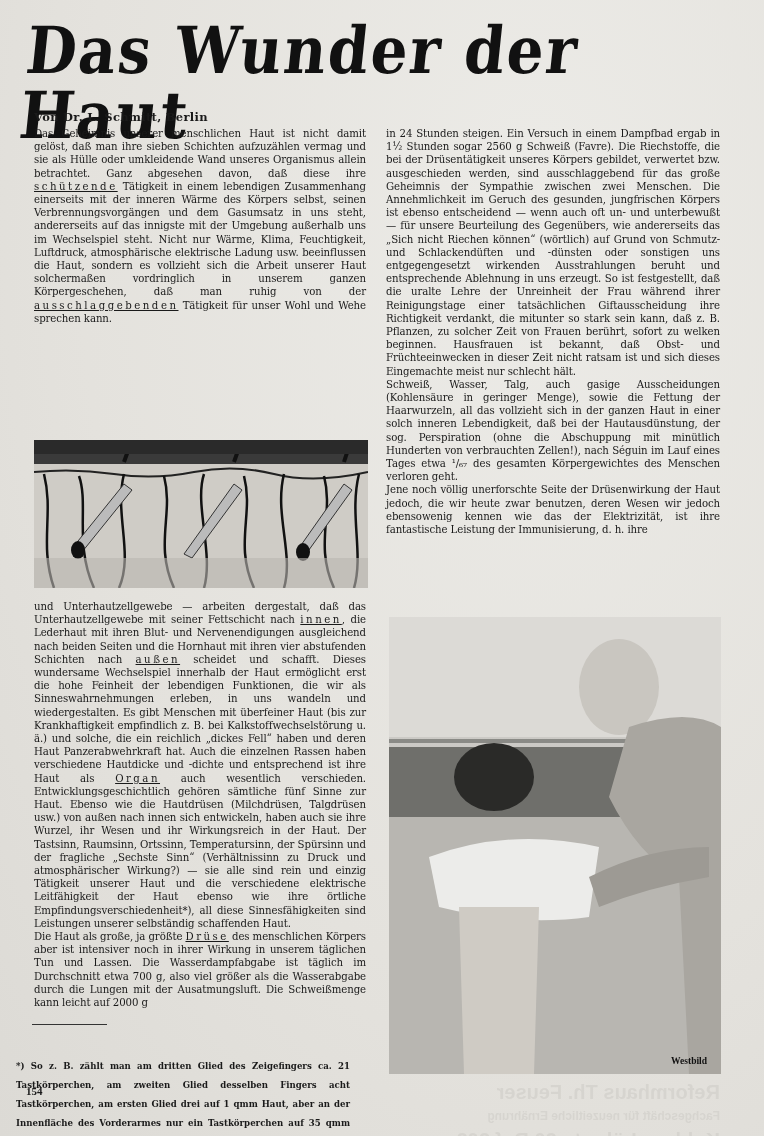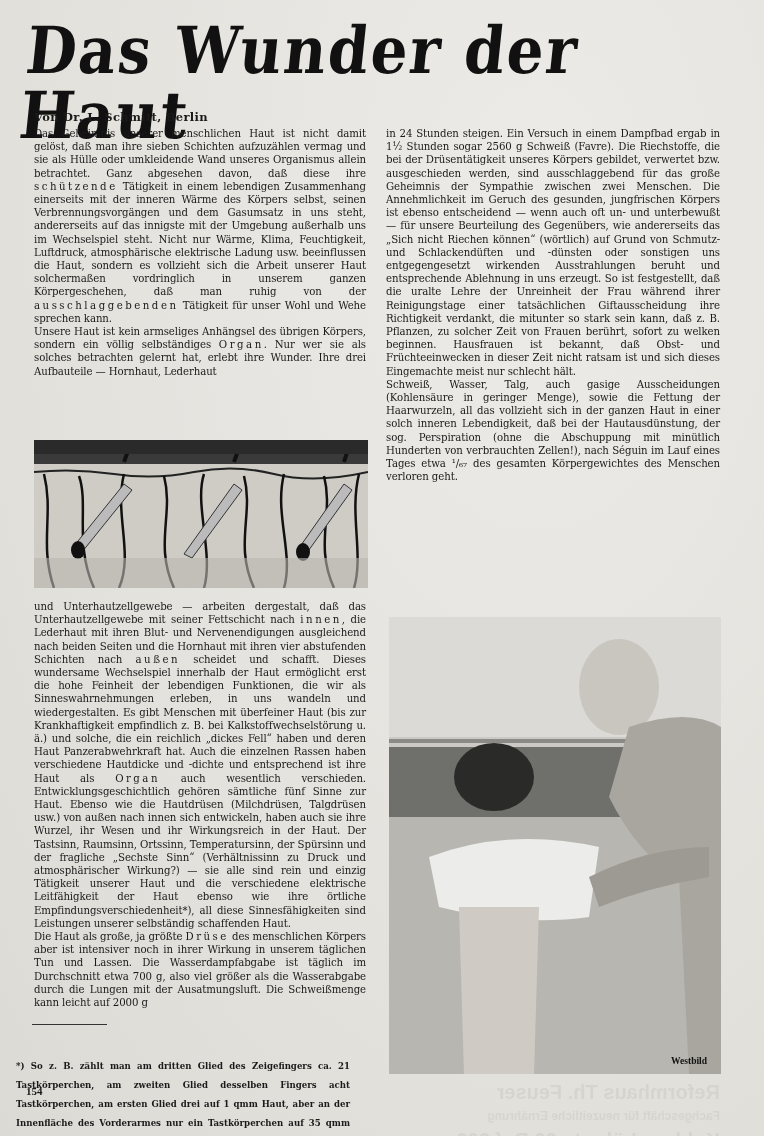--- a/index.html
+++ b/index.html
@@ -23,21 +23,21 @@
     font-size: 11.5px; font-weight: bold; letter-spacing: 0.3px; text-align: center;
   }
   .col {
     position: absolute;
     font-family: "DejaVu Serif", serif;
     font-size: 10.2px; line-height: 13.2px;
     text-align: justify;
     letter-spacing: -0.1px;
   }
   .col p { margin: 0; text-indent: 0; }
-  .col .sp { letter-spacing: 2.5px; }
+  .col .sp { letter-spacing: 2.5px; text-decoration: underline; }
   #col-left-top { left: 34px; top: 127px; width: 332px; }
   #col-right-top { left: 386px; top: 127px; width: 334px; }
   #col-left-bottom { left: 34px; top: 600px; width: 332px; }
   .illustration {
     position: absolute; left: 34px; top: 440px; width: 334px; height: 148px;
     background: #cfccc6; border-top: 14px solid #2a2a2a; box-sizing: border-box;
     overflow: hidden;
   }
   .illustration svg { display: block; }
   .photo {
@@ -65,21 +65,20 @@
   }
 </style>
 </head>
 <body>
 
 <div class="title">Das Wunder der Haut</div>
 <div class="byline">Von Dr. L. Schmitt, Berlin</div>
 
 <div class="col" id="col-left-top">
     <p>Das Geheimnis unserer menschlichen Haut ist nicht damit gelöst, daß man ihre sieben Schichten aufzuzählen vermag und sie als Hülle oder umkleidende Wand unseres Organismus allein betrachtet. Ganz abgesehen davon, daß diese ihre <span class="sp">schützende</span> Tätigkeit in einem lebendigen Zusammenhang einerseits mit der inneren Wärme des Körpers selbst, seinen Verbrennungsvorgängen und dem Gasumsatz in uns steht, andererseits auf das innigste mit der Umgebung außerhalb uns im Wechselspiel steht. Nicht nur Wärme, Klima, Feuchtigkeit, Luftdruck, atmosphärische elektrische Ladung usw. beeinflussen die Haut, sondern es vollzieht sich die Arbeit unserer Haut solchermaßen vordringlich in unserem ganzen Körpergeschehen, daß man ruhig von der <span class="sp">ausschlaggebenden</span> Tätigkeit für unser Wohl und Wehe sprechen kann.</p>
-    <p>Unsere Haut ist kein armseliges Anhängsel des übrigen Körpers, sondern ein völlig selbständiges <span class="sp">Organ</span>. Nur wer sie als solches betrachten gelernt hat, erlebt ihre Wunder. Ihre drei Aufbauteile — Hornhaut, Lederhaut</p>
   </div>
 
 <div class="illustration">
   <svg width="334" height="134" viewBox="0 0 334 134">
     <rect x="0" y="0" width="334" height="10" fill="#3a3a3a"></rect>
     <path d="M0 18 Q40 14 80 20 T160 18 T240 20 T334 18" stroke="#222" stroke-width="2" fill="none"></path>
     <g stroke="#111" stroke-width="2.5" fill="none">
       <path d="M10 20 C20 60 5 90 20 134"></path>
       <path d="M45 22 C55 50 40 90 60 134"></path>
       <path d="M90 20 C80 60 100 100 85 134"></path>
@@ -104,20 +103,21 @@
   <svg style="position:absolute;left:0;top:-70px" width="334" height="80">
     <line x1="90" y1="78" x2="118" y2="0" stroke="#111" stroke-width="4"></line>
     <line x1="200" y1="78" x2="226" y2="4" stroke="#111" stroke-width="4"></line>
     <line x1="310" y1="78" x2="332" y2="10" stroke="#111" stroke-width="4"></line>
   </svg>
 </div>
 
 <div class="col" id="col-right-top">
     <p>in 24 Stunden steigen. Ein Versuch in einem Dampfbad ergab in 1½ Stunden sogar 2560 g Schweiß (Favre). Die Riechstoffe, die bei der Drüsentätigkeit unseres Körpers gebildet, verwertet bzw. ausgeschieden werden, sind ausschlaggebend für das große Geheimnis der Sympathie zwischen zwei Menschen. Die Annehmlichkeit im Geruch des gesunden, jungfrischen Körpers ist ebenso entscheidend — wenn auch oft un- und unterbewußt — für unsere Beurteilung des Gegenübers, wie andererseits das „Sich nicht Riechen können“ (wörtlich) auf Grund von Schmutz- und Schlackendüften und -dünsten oder sonstigen uns entgegengesetzt wirkenden Ausstrahlungen beruht und entsprechende Ablehnung in uns erzeugt. So ist festgestellt, daß die uralte Lehre der Unreinheit der Frau während ihrer Reinigungstage einer tatsächlichen Giftausscheidung ihre Richtigkeit verdankt, die mitunter so stark sein kann, daß z. B. Pflanzen, zu solcher Zeit von Frauen berührt, sofort zu welken beginnen. Hausfrauen ist bekannt, daß Obst- und Früchteeinwecken in dieser Zeit nicht ratsam ist und sich dieses Eingemachte meist nur schlecht hält.</p>
     <p>Schweiß, Wasser, Talg, auch gasige Ausscheidungen (Kohlensäure in geringer Menge), sowie die Fettung der Haarwurzeln, all das vollzieht sich in der ganzen Haut in einer solch inneren Lebendigkeit, daß bei der Hautausdünstung, der sog. Perspiration (ohne die Abschuppung mit minütlich Hunderten von verbrauchten Zellen!), nach Séguin im Lauf eines Tages etwa ¹/₆₇ des gesamten Körpergewichtes des Menschen verloren geht.</p>
+    <p>Jene noch völlig unerforschte Seite der Drüsenwirkung der Haut jedoch, die wir heute zwar benutzen, deren Wesen wir jedoch ebensowenig kennen wie das der Elektrizität, ist ihre fantastische Leistung der Immunisierung, d. h. ihre</p>
   </div>
 
 <div class="col" id="col-left-bottom">
     <p>und Unterhautzellgewebe — arbeiten dergestalt, daß das Unterhautzellgewebe mit seiner Fettschicht nach <span class="sp">innen</span>, die Lederhaut mit ihren Blut- und Nervenendigungen ausgleichend nach beiden Seiten und die Hornhaut mit ihren vier abstufenden Schichten nach <span class="sp">außen</span> scheidet und schafft. Dieses wundersame Wechselspiel innerhalb der Haut ermöglicht erst die hohe Feinheit der lebendigen Funktionen, die wir als Sinneswahrnehmungen erleben, in uns wandeln und wiedergestalten. Es gibt Menschen mit überfeiner Haut (bis zur Krankhaftigkeit empfindlich z. B. bei Kalkstoffwechselstörung u. ä.) und solche, die ein reichlich „dickes Fell“ haben und deren Haut Panzerabwehrkraft hat. Auch die einzelnen Rassen haben verschiedene Hautdicke und -dichte und entsprechend ist ihre Haut als <span class="sp">Organ</span> auch wesentlich verschieden. Entwicklungsgeschichtlich gehören sämtliche fünf Sinne zur Haut. Ebenso wie die Hautdrüsen (Milchdrüsen, Talgdrüsen usw.) von außen nach innen sich entwickeln, haben auch sie ihre Wurzel, ihr Wesen und ihr Wirkungsreich in der Haut. Der Tastsinn, Raumsinn, Ortssinn, Temperatursinn, der Spürsinn und der fragliche „Sechste Sinn“ (Verhältnissinn zu Druck und atmosphärischer Wirkung?) — sie alle sind rein und einzig Tätigkeit unserer Haut und die verschiedene elektrische Leitfähigkeit der Haut ebenso wie ihre örtliche Empfindungsverschiedenheit*), all diese Sinnesfähigkeiten sind Leistungen unserer selbständig schaffenden Haut.</p>
     <p>Die Haut als große, ja größte <span class="sp">Drüse</span> des menschlichen Körpers aber ist intensiver noch in ihrer Wirkung in unserem täglichen Tun und Lassen. Die Wasserdampfabgabe ist täglich im Durchschnitt etwa 700 g, also viel größer als die Wasserabgabe durch die Lungen mit der Ausatmungsluft. Die Schweißmenge kann leicht auf 2000 g</p>
   </div>
 
 <div class="photo">
   <svg width="332" height="457" viewBox="0 0 332 457">
     <rect x="0" y="0" width="332" height="120" fill="#dcdad6"></rect>

